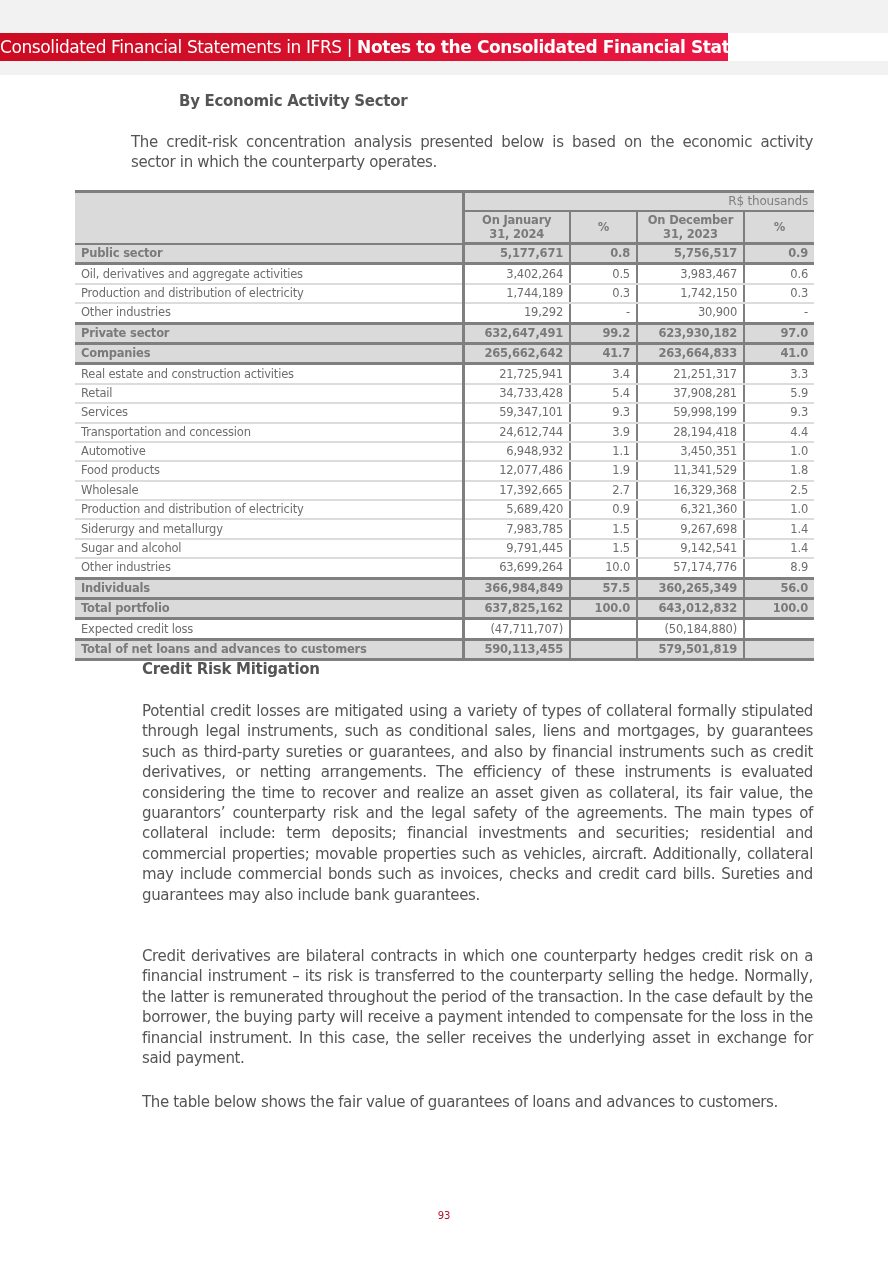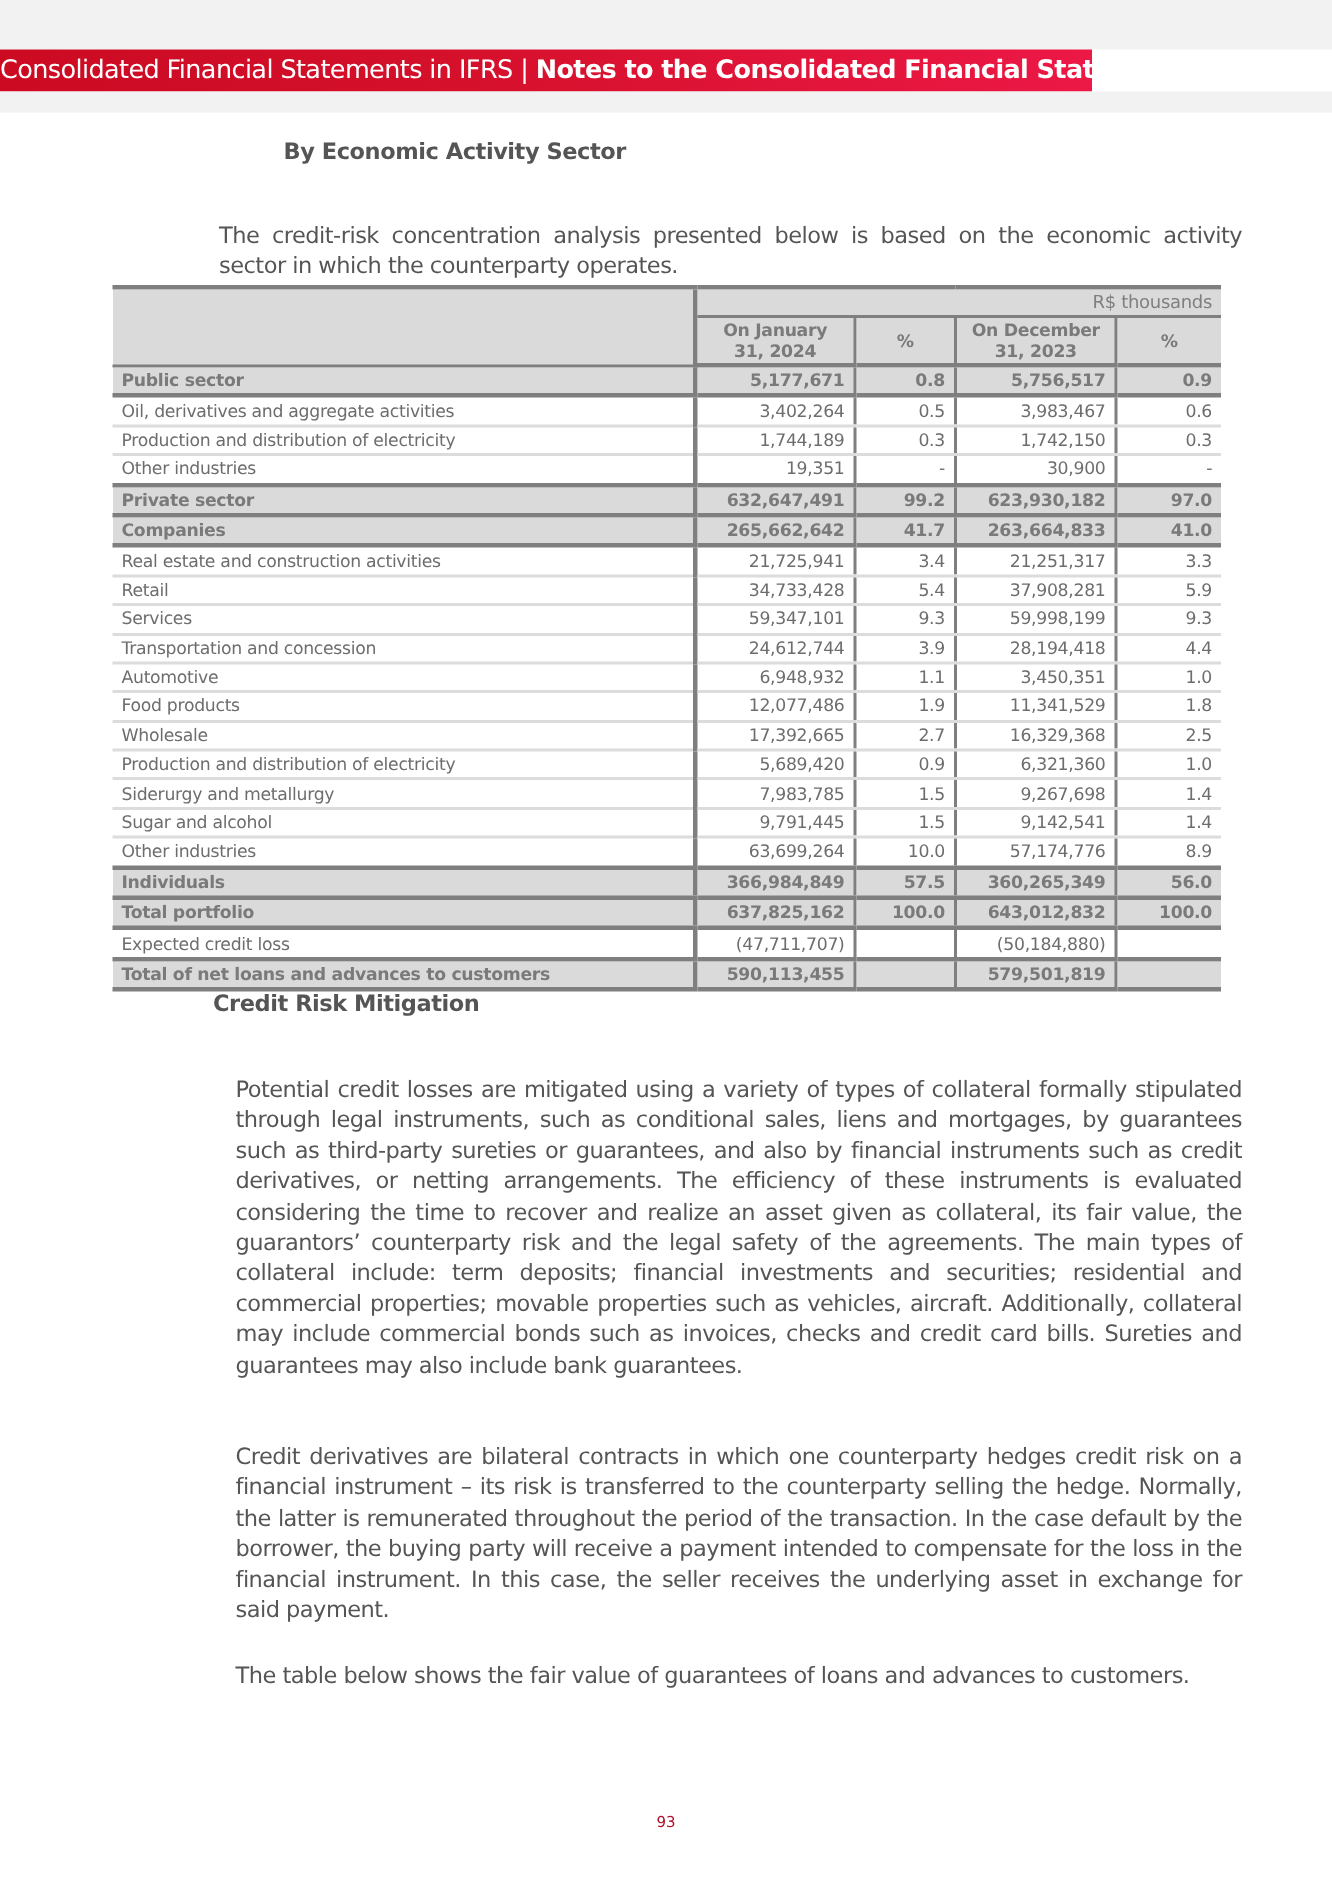--- a/index.html
+++ b/index.html
@@ -15,21 +15,21 @@
     letter-spacing: -0.4px;
   }
   .header-bar .bold { font-weight: bold; }
   .sub-band { position: absolute; left: 0; top: 61px; width: 888px; height: 14px; background: #f2f2f2; }
 
   .section-title {
     position: absolute; font-weight: bold; font-size: 15px; color: #555555; letter-spacing: -0.3px;
   }
   .para {
     position: absolute; font-size: 15px; line-height: 20.4px; text-align: justify; color: #555555;
-    letter-spacing: -0.35px; margin: 15px;
+    letter-spacing: -0.35px; margin: 0;
   }
 
   table.credit {
     position: absolute; left: 75px; top: 190px; width: 739px;
     border-collapse: collapse; font-size: 11.5px; color: #6d6d6d; table-layout: fixed;
     letter-spacing: -0.2px;
   }
   table.credit td, table.credit th {
     padding: 0 6px; height: 17.4px; line-height: 17px; white-space: nowrap; overflow: hidden;
     border-bottom: 2px solid #dcdcdc;
@@ -55,21 +55,21 @@
 </style>
 </head>
 <body>
 
 <div class="top-band"></div>
 <div class="header-bar">
   <span>Consolidated Financial Statements in IFRS</span><span> | </span><span class="bold">Notes to the Consolidated Financial Statements</span>
 </div>
 <div class="sub-band"></div>
 
-<div class="section-title" style="left:189px; top:92px;">By Economic Activity Sector</div>
+<div class="section-title" style="left:179px; top:92px;">By Economic Activity Sector</div>
 
 <p class="para" style="left:131px; top:132px; width:682px;">The credit-risk concentration analysis presented below is based on the economic activity sector in which the counterparty operates.</p>
 
 <table class="credit">
   <colgroup>
       <col class="c0">
       <col class="c1">
       <col class="c2">
       <col class="c3">
       <col class="c4">
@@ -103,21 +103,21 @@
       </tr>
       <tr>
         <td>Production and distribution of electricity</td>
         <td class="num vsep">1,744,189</td>
         <td class="num vsep-thin">0.3</td>
         <td class="num vsep-thin">1,742,150</td>
         <td class="num vsep-thin">0.3</td>
       </tr>
       <tr>
         <td>Other industries</td>
-        <td class="num vsep">19,351</td>
+        <td class="num vsep">19,292</td>
         <td class="num vsep-thin">-</td>
         <td class="num vsep-thin">30,900</td>
         <td class="num vsep-thin">-</td>
       </tr>
       <tr class="bold bold-top">
         <td>Private sector</td>
         <td class="num vsep">632,647,491</td>
         <td class="num vsep-thin">99.2</td>
         <td class="num vsep-thin">623,930,182</td>
         <td class="num vsep-thin">97.0</td>

